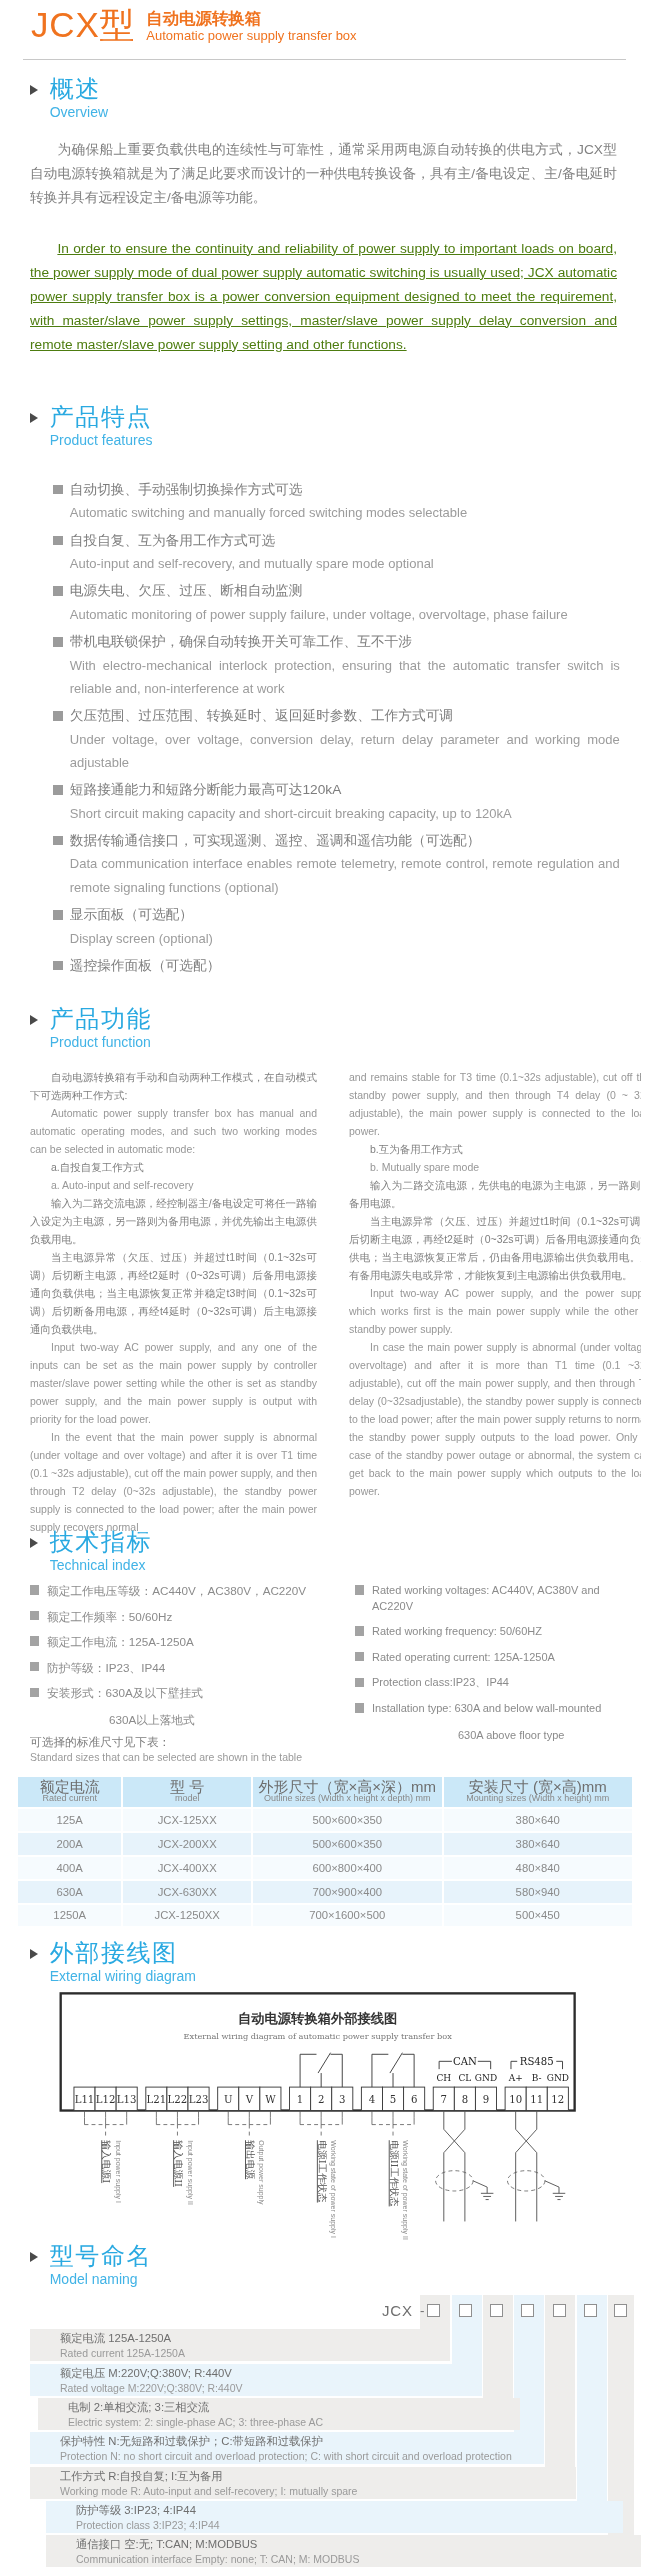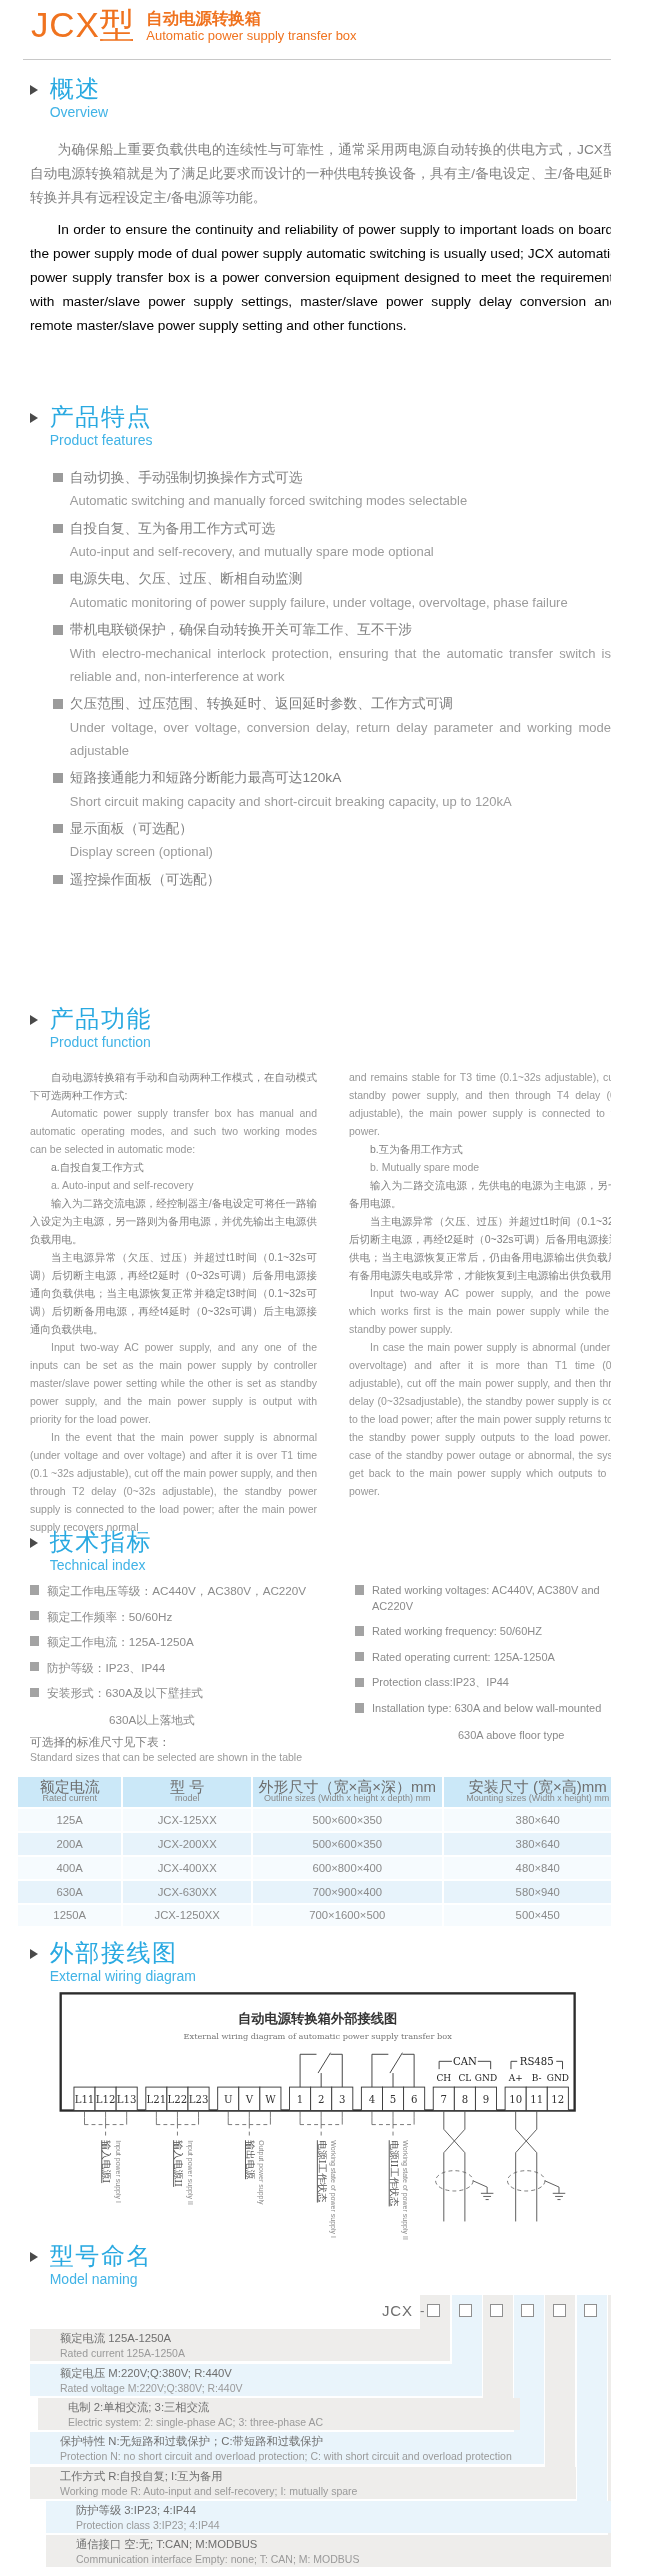--- a/index.html
+++ b/index.html
@@ -1,38 +1,38 @@
 <!DOCTYPE html>
 <html style="font-size:12.5px"><head>
 <meta charset="utf-8">
 <style>
   html,body{margin:0;padding:0;background:#fff;}
   .page{position:relative;width:611px;height:2576px;background:#fff;overflow:hidden;
-        font-family:"Liberation Sans",sans-serif;-webkit-font-smoothing:antialiased;}
+        font-family:"Liberation Sans",sans-serif;padding-left:30px;-webkit-font-smoothing:antialiased;}
   
   .doc-header{position:absolute;top:6.2px;left:31px;display:flex;gap:11px;align-items:flex-start;}
   .model{font-size:35px;line-height:37px;color:#f0731f;font-weight:500;letter-spacing:0.8px;}
   .title-block{padding-top:3.1px;}
   .title-zh{font-size:16.4px;font-weight:bold;color:#f0731f;line-height:19px;}
   .title-en{font-size:13px;color:#f0731f;line-height:16.4px;}
   .divider{position:absolute;top:59px;left:23.4px;width:603px;height:0;border-top:0.8px solid #c8c8c8;}
   
   .sec{position:absolute;left:30px;}
   .sec-head{display:flex;gap:11.7px;}
   .tri{width:0;height:0;border-left:8.6px solid #4a4a4a;border-top:5.5px solid transparent;
        border-bottom:5.5px solid transparent;margin-top:10px;flex:0 0 auto;}
   .sec-head h2{margin:0;font-size:24px;line-height:28px;font-weight:500;color:#29a9e1;letter-spacing:1.6px;}
   .sec-sub{font-size:14px;color:#41b3e6;line-height:19px;}
   
   .para{width:587px;margin:0;color:#8a8a8a;font-size:13.7px;line-height:24px;
         text-align:justify;text-indent:2em;}
   .para.zh{margin-top:15.6px;color:#818181;}
-  .para.en{margin-top:8px;color:#000000;}
-  
-  #features-list{margin-top:16px;padding-left:23.4px;}
+  .para.en{margin-top:27px;color:#4d7c0f;text-decoration:underline;}
+  
+  #features-list{margin-top:28px;padding-left:23.4px;}
   .feat{margin-bottom:3.9px;}
   .feat-zh{font-size:13.7px;color:#7d7d7d;line-height:23.4px;position:relative;padding-left:16.4px;}
   .feat-zh .sq{position:absolute;left:0;top:7px;width:9.4px;height:9.4px;background:#9b9b9b;}
   .feat-en{font-size:13px;color:#9c9c9c;line-height:23.4px;padding-left:16.4px;max-width:550px;text-align:justify;}
   
   .func-col{position:absolute;width:287px;}
   .func-col p{margin:0;font-size:10.5px;line-height:18px;text-align:justify;}
   .func-col p.zh{color:#7f7f7f;}
   .func-col p.en{color:#979797;}
   .func-col p.ind{text-indent:2em;}
@@ -116,20 +116,24 @@
           <div class="feat-zh">带机电联锁保护，确保自动转换开关可靠工作、互不干涉<span class="sq"></span></div>
           <div class="feat-en">With electro-mechanical interlock protection, ensuring that the automatic transfer switch is reliable and, non-interference at work</div>
         </div>
         <div class="feat">
           <div class="feat-zh">欠压范围、过压范围、转换延时、返回延时参数、工作方式可调<span class="sq"></span></div>
           <div class="feat-en">Under voltage, over voltage, conversion delay, return delay parameter and working mode adjustable</div>
         </div>
         <div class="feat">
           <div class="feat-zh">短路接通能力和短路分断能力最高可达120kA<span class="sq"></span></div>
           <div class="feat-en">Short circuit making capacity and short-circuit breaking capacity, up to 120kA</div>
+        </div>
+        <div class="feat">
+          <div class="feat-zh">数据传输通信接口，可实现遥测、遥控、遥调和遥信功能（可选配）<span class="sq"></span></div>
+          <div class="feat-en">Data communication interface enables remote telemetry, remote control, remote regulation and remote signaling functions (optional)</div>
         </div>
         <div class="feat">
           <div class="feat-zh">显示面板（可选配）<span class="sq"></span></div>
           <div class="feat-en">Display screen (optional)</div>
         </div>
         <div class="feat">
           <div class="feat-zh">遥控操作面板（可选配）<span class="sq"></span></div>
         </div>
       </div>
   </section>

